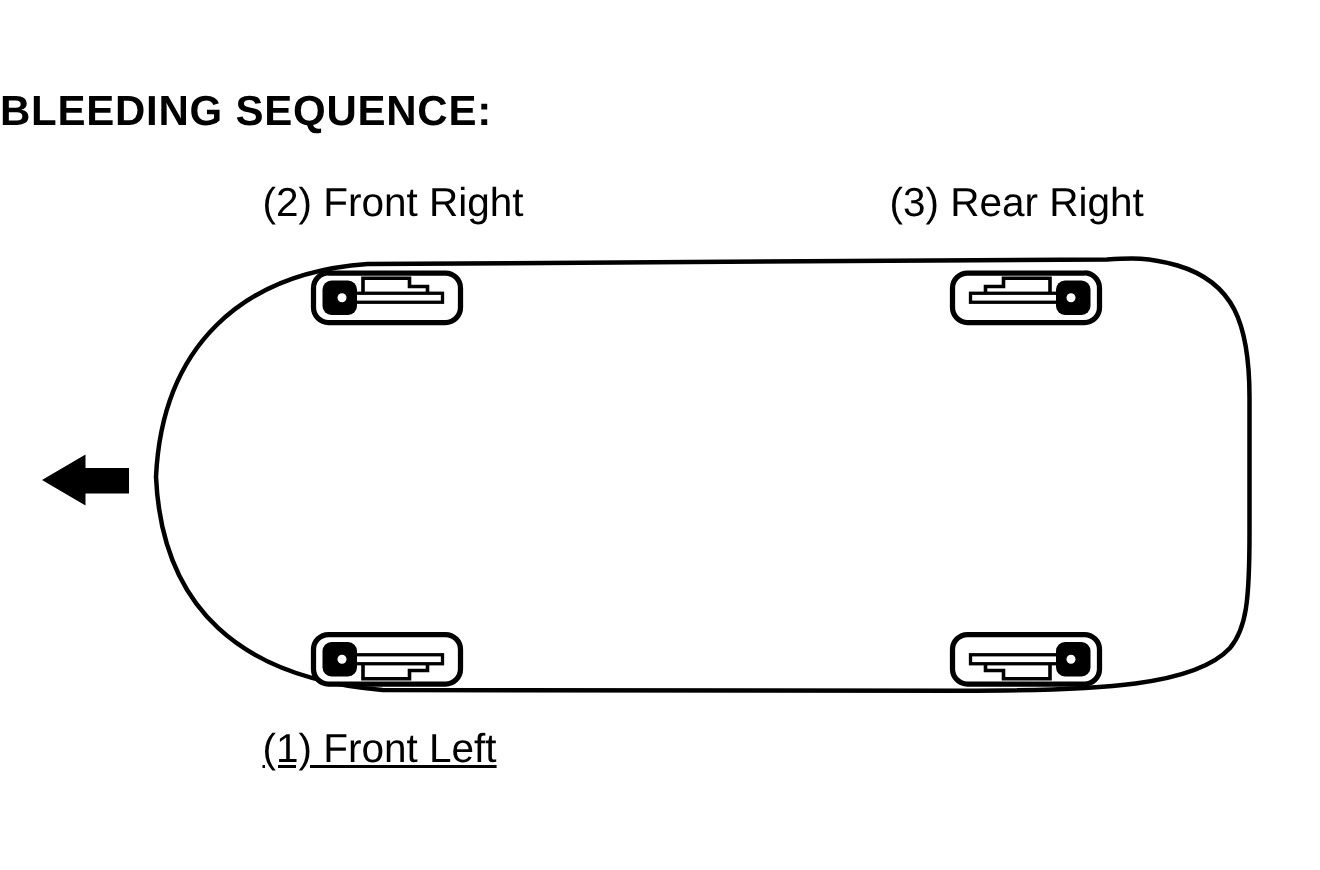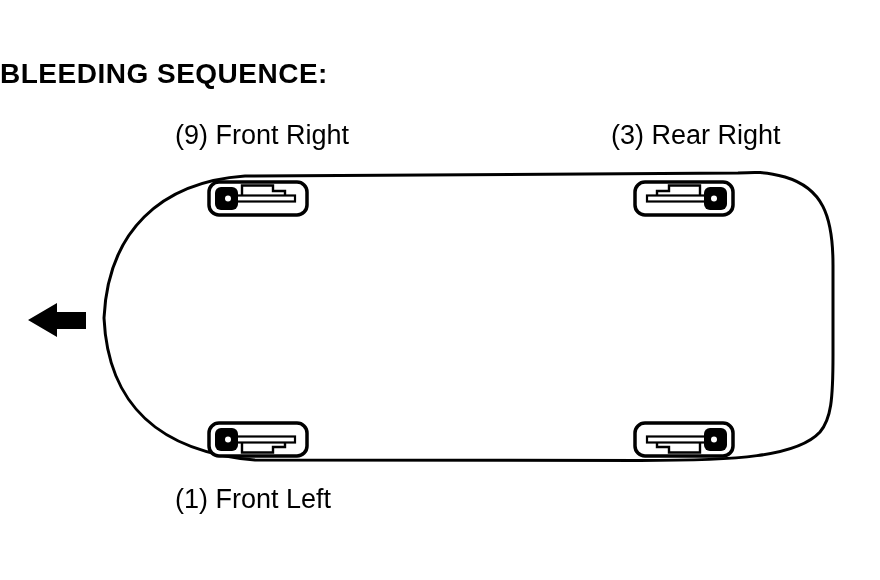--- a/index.html
+++ b/index.html
@@ -29,37 +29,37 @@
     margin-top: 32px;
   }
   .wheel-label {
     position: absolute;
     font-size: 27px;
     font-weight: 400;
     white-space: nowrap;
     line-height: 1;
   }
   .label-front-right { left: 175px; top: 122px; }
-  .label-rear-right  { left: 593px; top: 122px; margin-left: 18px; }
-  .label-front-left  { left: 175px; top: 486px; }
+  .label-rear-right  { left: 593px; top: 122px; }
+  .label-front-left  { left: 175px; top: 486px; text-decoration: underline; }
   .label-rear-left   { left: 597px; top: 486px; }
   svg.diagram {
     position: absolute;
     left: 0;
     top: 0;
   }
 </style>
 </head>
 <body>
 
 <div class="stage">
 
   <div class="title">BLEEDING SEQUENCE:</div>
 
-  <div class="wheel-label label-front-right">(9) Front Right</div>
+  <div class="wheel-label label-front-right">(2) Front Right</div>
   <div class="wheel-label label-rear-right">(3) Rear Right</div>
   <div class="wheel-label label-front-left">(1) Front Left</div>
 
   <svg class="diagram" width="880" height="580" viewBox="0 0 880 580">
 
     <defs>
 
       <g id="wheel-icon">
         <rect x="2" y="2" width="98" height="33" rx="10" ry="10" fill="#ffffff" stroke="#000000" stroke-width="3.5"></rect>
 

